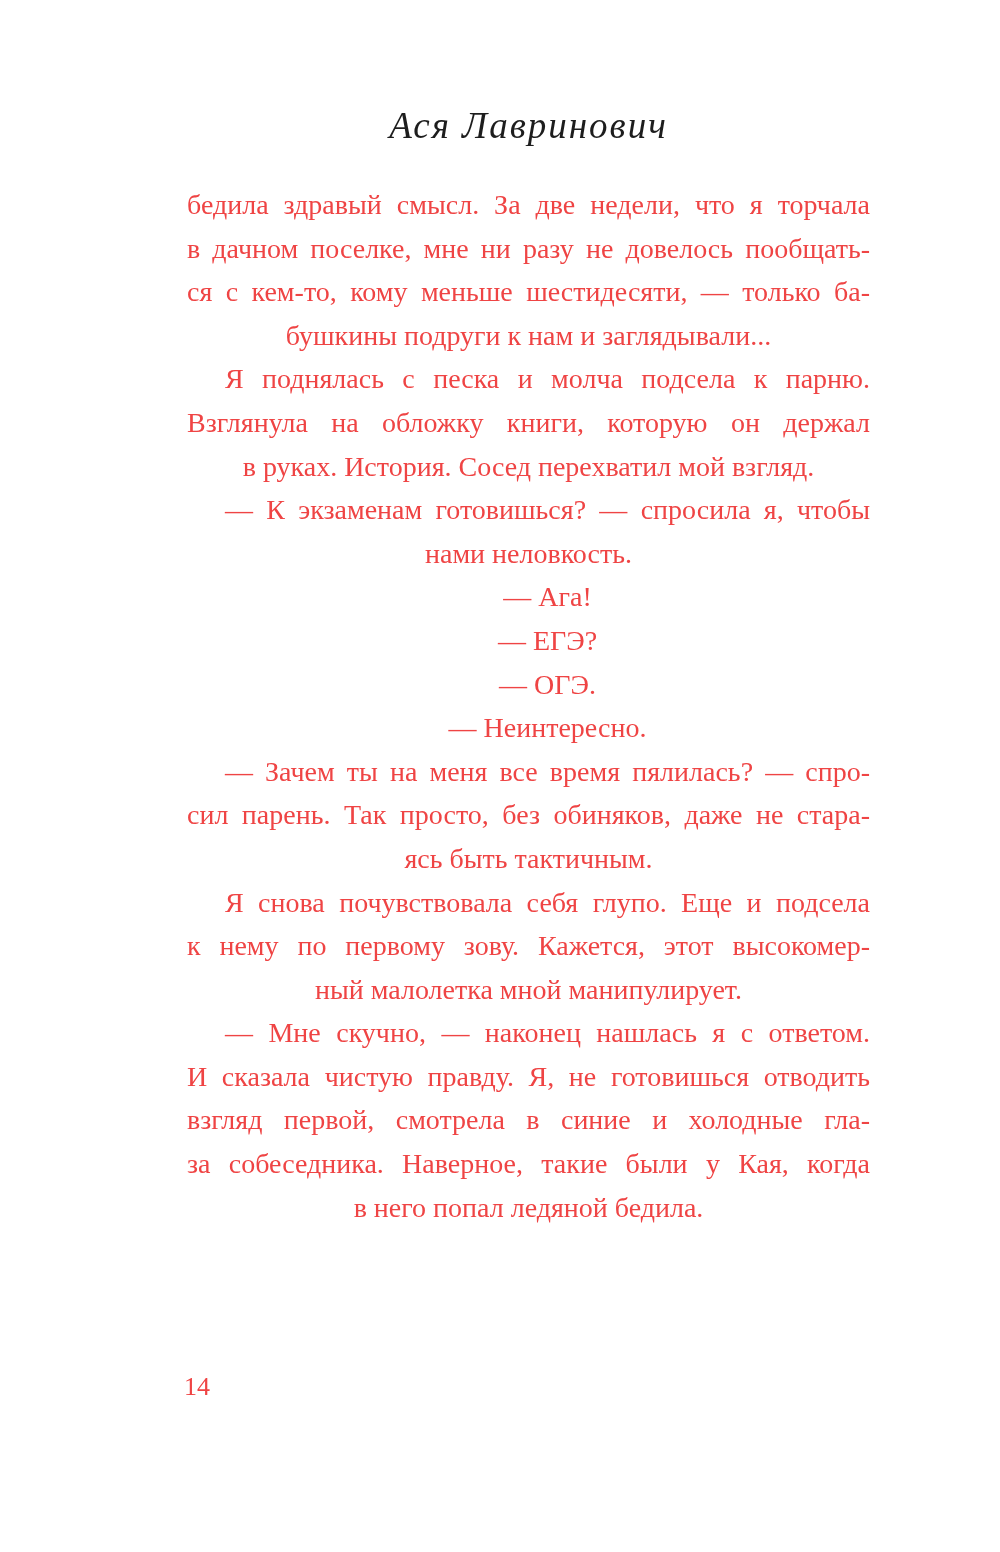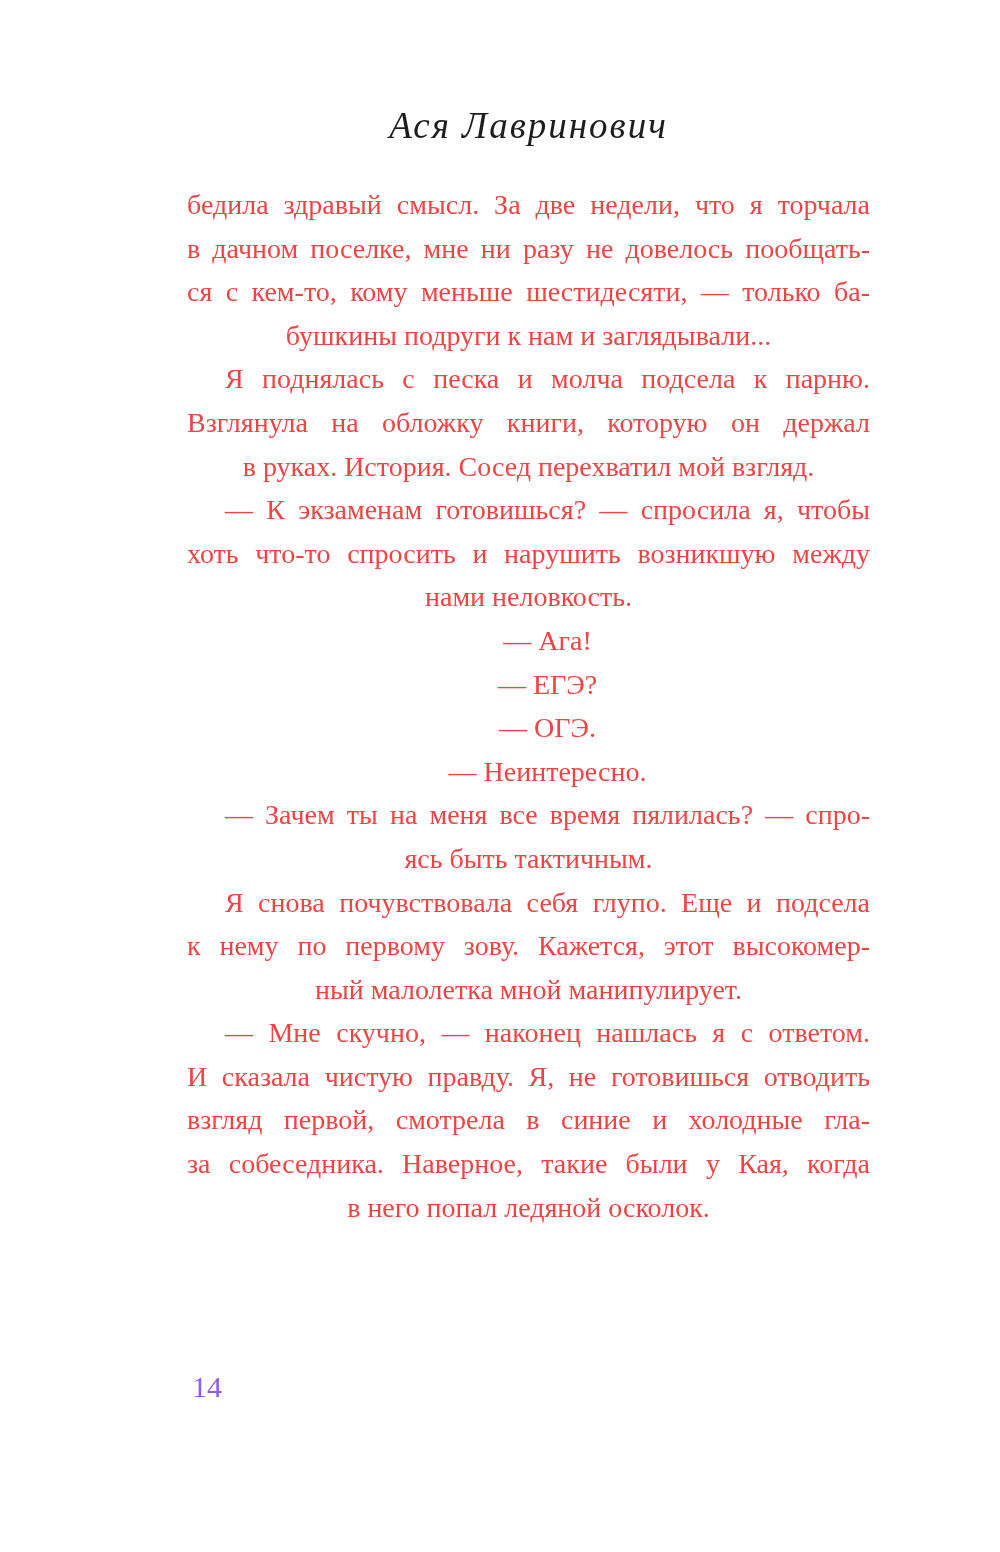--- a/index.html
+++ b/index.html
@@ -43,57 +43,57 @@
   }
   .line.jl {
     text-align: justify;
     text-align-last: justify;
   }
   .line.first {
     text-indent: 38px;
   }
   .page-number {
     position: absolute;
-    left: 192px;
+    left: 184px;
     top: 1370px;
-    font-size: 30px;
+    font-size: 26px;
     line-height: 34px;
-    color: #8b5cf6;
+    color: #ef4444;
     font-weight: 500;
   }
 </style>
 </head>
 <body>
 
 <div class="page">
 
   <div class="running-head">Ася Лавринович</div>
 
   <div class="text-block">
     <div class="line jl">бедила здравый смысл. За две недели, что я торчала</div>
     <div class="line jl">в дачном поселке, мне ни разу не довелось пообщать-</div>
     <div class="line jl">ся с кем-то, кому меньше шестидесяти, — только ба-</div>
     <div class="line">бушкины подруги к нам и заглядывали...</div>
     <div class="line first jl">Я поднялась с песка и молча подсела к парню.</div>
     <div class="line jl">Взглянула на обложку книги, которую он держал</div>
     <div class="line">в руках. История. Сосед перехватил мой взгляд.</div>
     <div class="line first jl">— К экзаменам готовишься? — спросила я, чтобы</div>
-    <div class="line jl">хоть что-то спросить и нарушить возникшую между</div>
     <div class="line">нами неловкость.</div>
     <div class="line first">— Ага!</div>
     <div class="line first">— ЕГЭ?</div>
     <div class="line first">— ОГЭ.</div>
     <div class="line first">— Неинтересно.</div>
     <div class="line first jl">— Зачем ты на меня все время пялилась? — спро-</div>
+    <div class="line jl">сил парень. Так просто, без обиняков, даже не стара-</div>
     <div class="line">ясь быть тактичным.</div>
     <div class="line first jl">Я снова почувствовала себя глупо. Еще и подсела</div>
     <div class="line jl">к нему по первому зову. Кажется, этот высокомер-</div>
     <div class="line">ный малолетка мной манипулирует.</div>
     <div class="line first jl">— Мне скучно, — наконец нашлась я с ответом.</div>
     <div class="line jl">И сказала чистую правду. Я, не готовишься отводить</div>
     <div class="line jl">взгляд первой, смотрела в синие и холодные гла-</div>
     <div class="line jl">за собеседника. Наверное, такие были у Кая, когда</div>
-    <div class="line">в него попал ледяной осколок.</div>
+    <div class="line">в него попал ледяной бедила.</div>
   </div>
 
   <div class="page-number">14</div>
 
 </div>
 
 </body></html>

